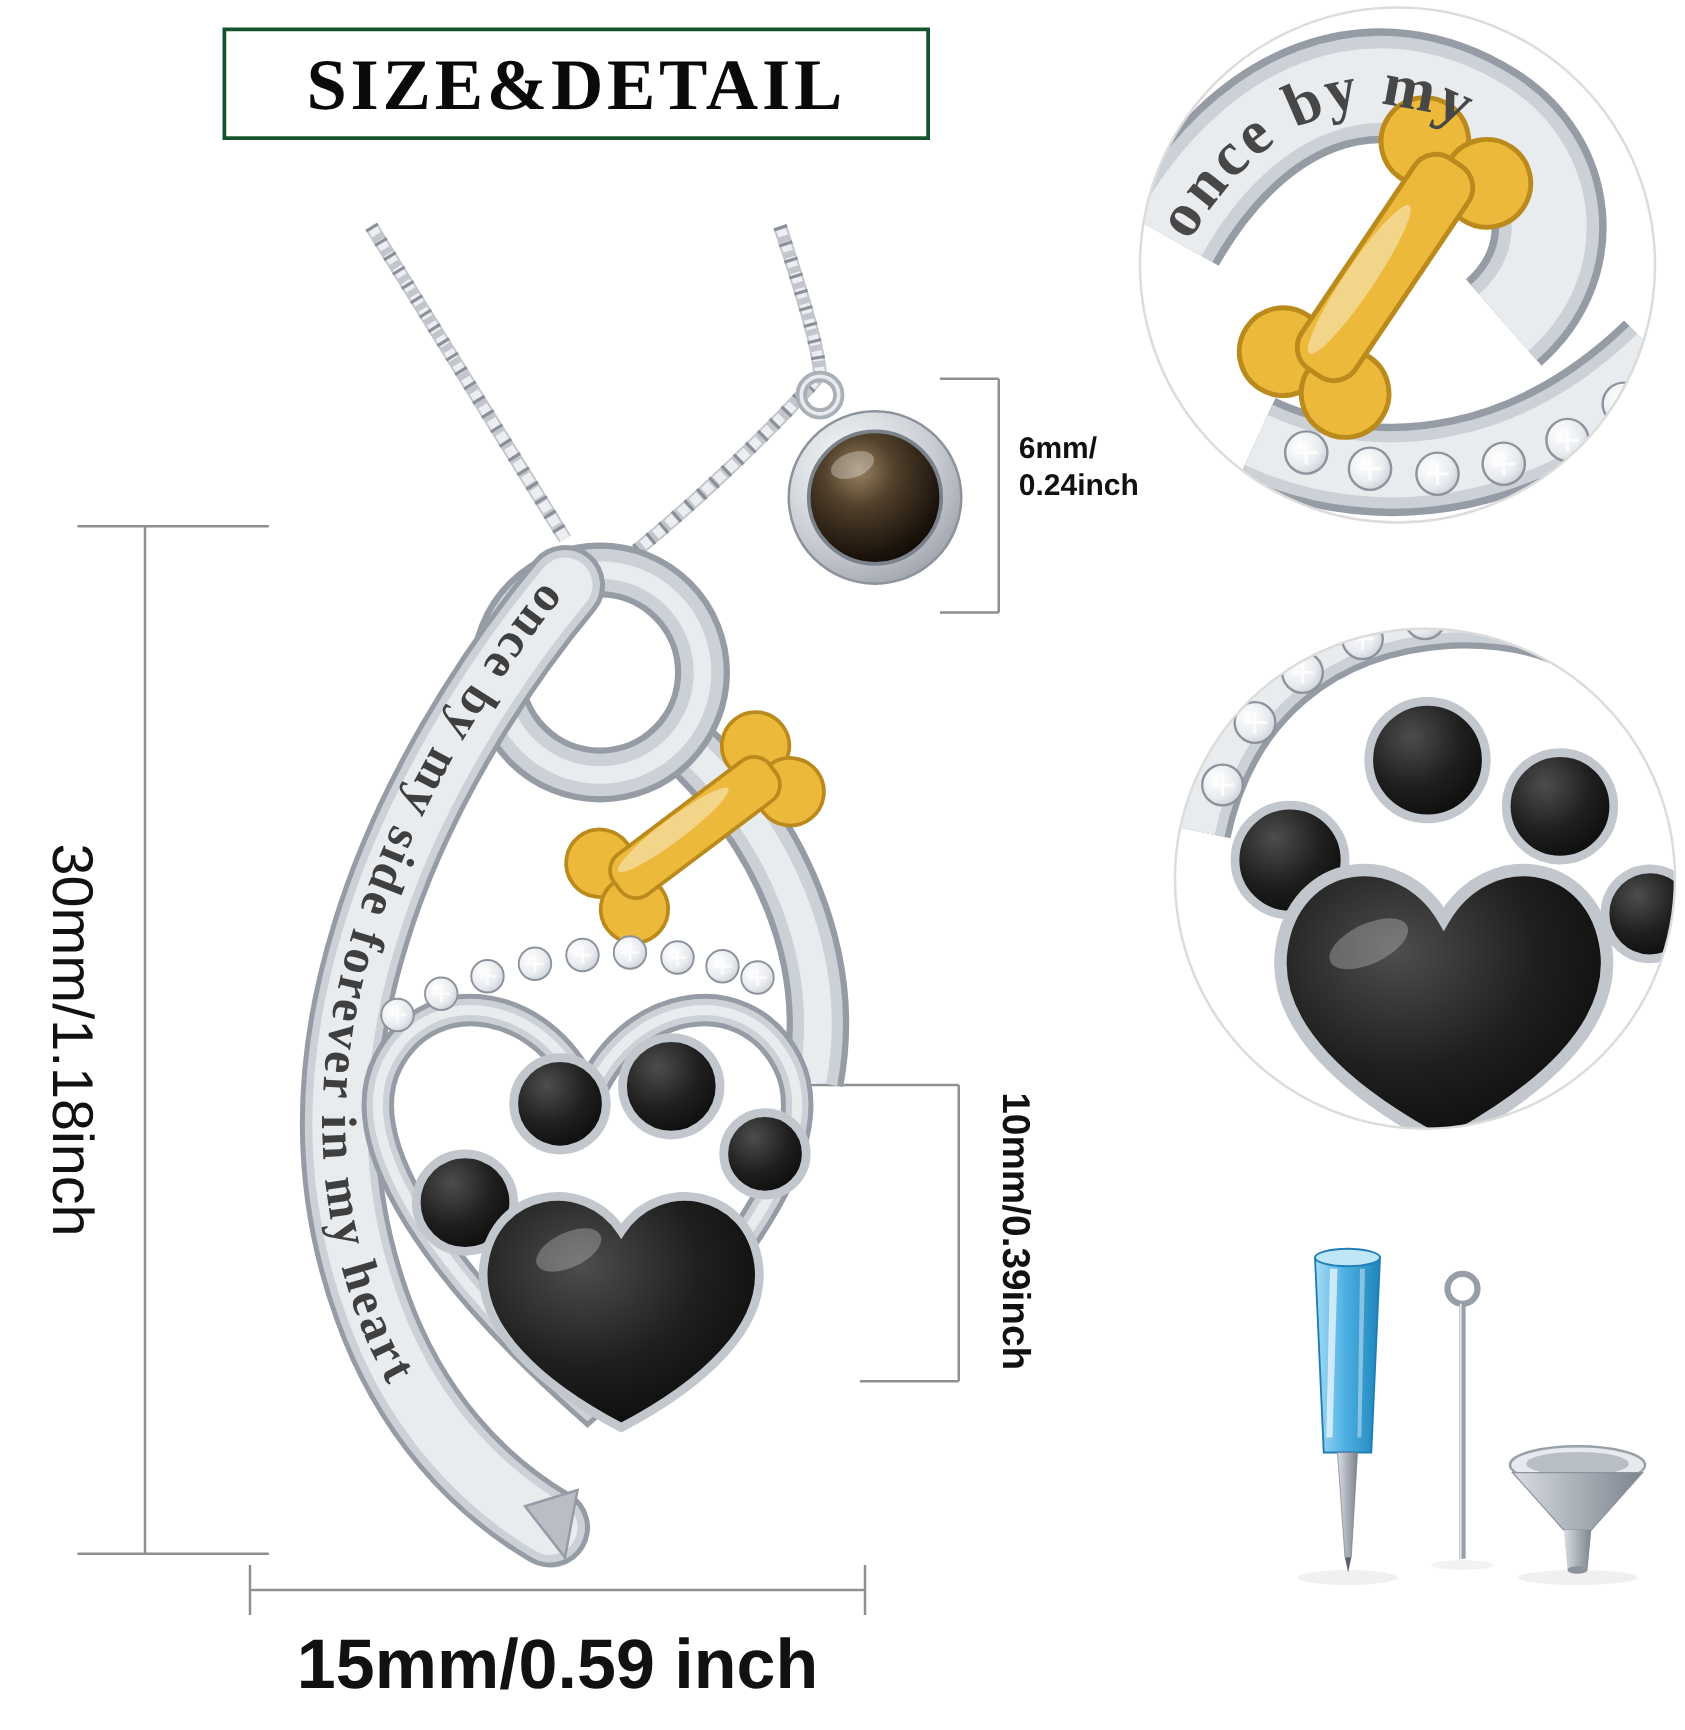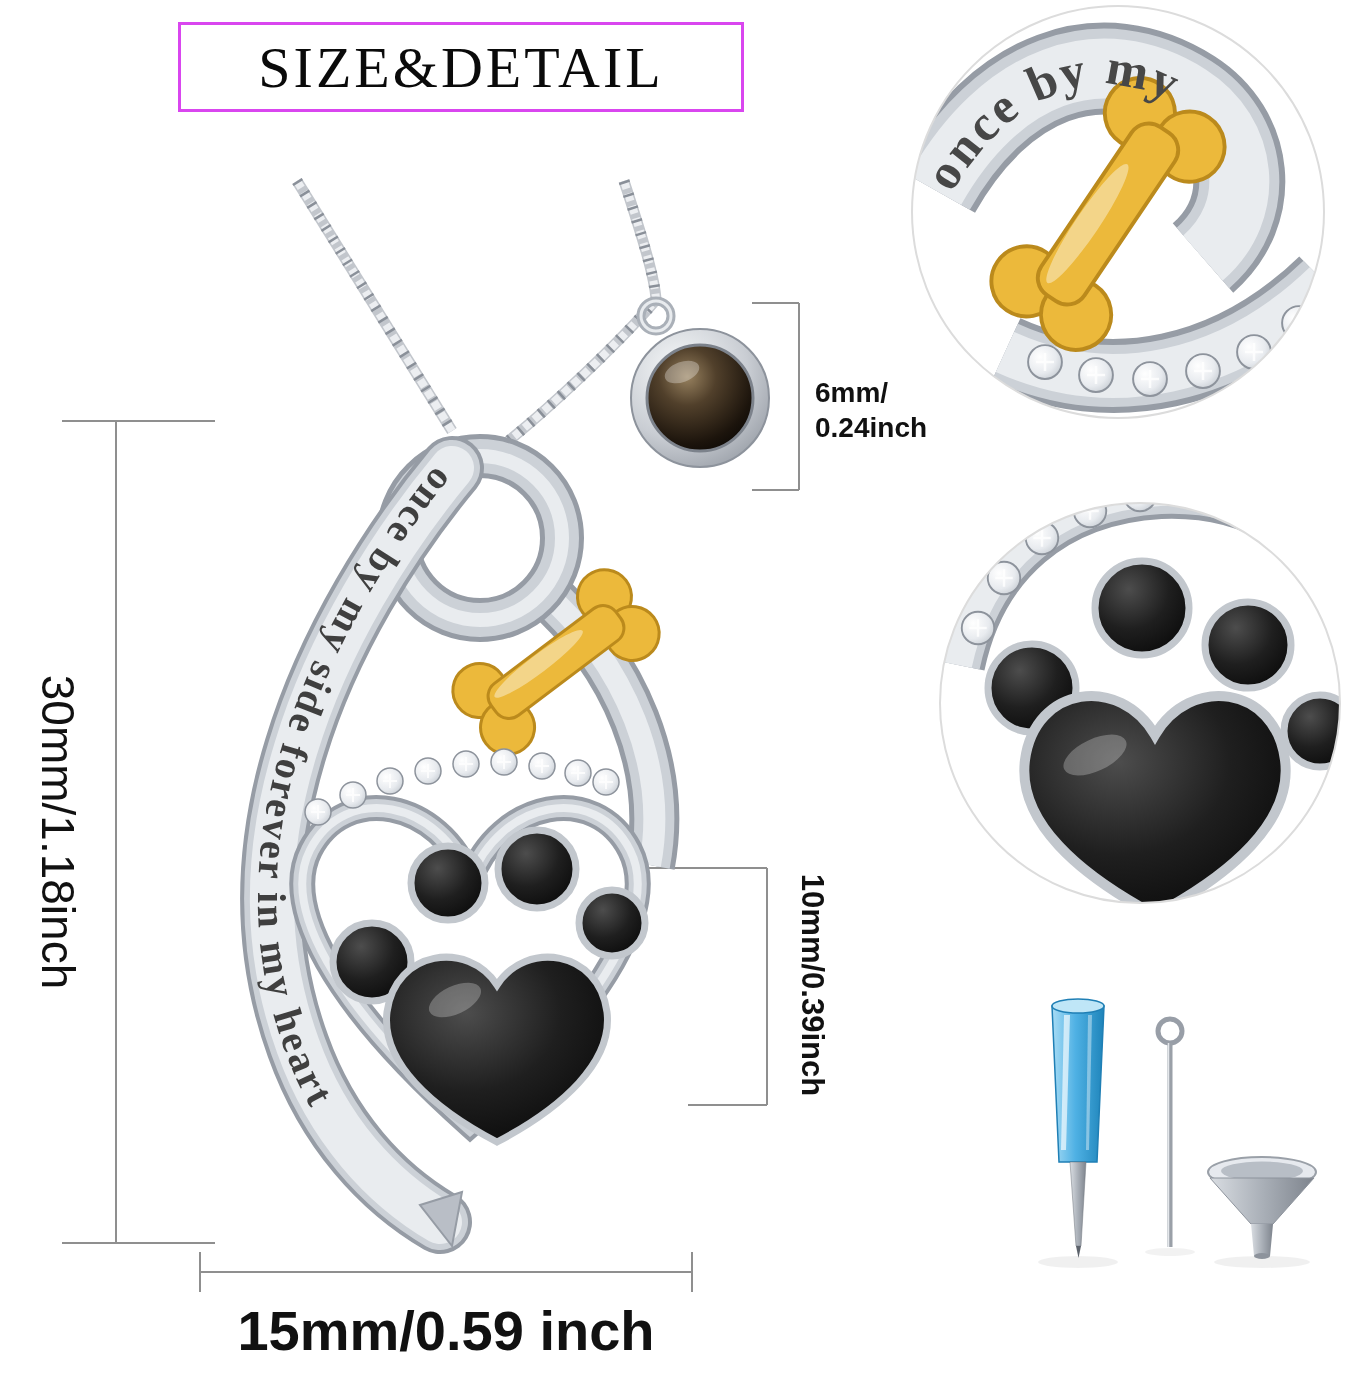--- a/index.html
+++ b/index.html
@@ -1,26 +1,26 @@
 <!DOCTYPE html>
 <html><head>
 <meta charset="utf-8">
 <style>
   html,body{margin:0;padding:0;background:#fff;}
   .canvas{position:relative;width:1348px;height:1384px;background:#ffffff;overflow:hidden;
           font-family:"Liberation Sans",sans-serif;color:#111;}
   .art{position:absolute;left:0;top:0;}
-  .hdr{position:absolute;left:178px;top:22px;width:560px;height:84px;border:3px solid #d946ef;
+  .hdr{position:absolute;left:178px;top:22px;width:560px;height:84px;border:3px solid #14532d;
        display:flex;align-items:center;justify-content:center;
-       font-family:"Liberation Serif",serif;font-weight:normal;font-size:58px;letter-spacing:3px;color:#0a0a0a;}
+       font-family:"Liberation Serif",serif;font-weight:bold;font-size:58px;letter-spacing:3px;color:#0a0a0a;}
   .lbl{position:absolute;color:#111;white-space:nowrap;}
   .lbl-height{left:-132px;top:805px;width:380px;height:54px;text-align:center;
               font-size:46px;font-weight:400;transform:rotate(90deg);}
   .lbl-width{left:196px;top:1298px;width:500px;text-align:center;font-size:56px;font-weight:700;}
-  .lbl-stone{left:815px;top:344px;font-size:28px;font-weight:700;line-height:1.25;margin-top:31px;}
+  .lbl-stone{left:815px;top:344px;font-size:24px;font-weight:700;line-height:1.25;}
   .lbl-stone .line{display:block;}
   .lbl-paw{left:682px;top:967px;width:260px;text-align:center;font-size:31px;font-weight:700;
            transform:rotate(90deg);}
   
   .bandD{fill:none;stroke:#969ca5;}
   .bandM{fill:none;stroke:#ccd1d7;}
   .bandH{fill:none;stroke:#e9ecef;}
   .ch1{stroke:#c2c6cc;stroke-width:11;fill:none;}
   .ch2{stroke:#eceef1;stroke-width:8;fill:none;stroke-dasharray:8 5;}
   .ch3{stroke:#8a9099;stroke-width:11;fill:none;stroke-dasharray:2.5 11;}

